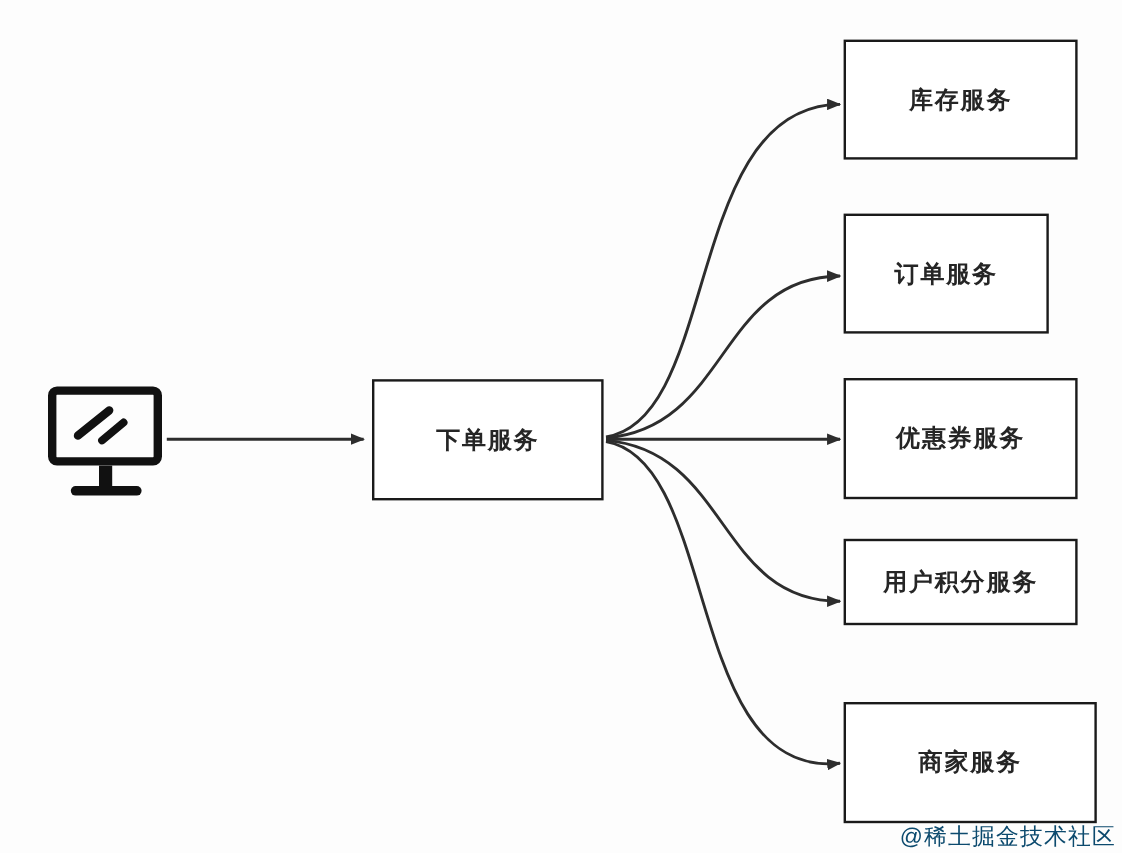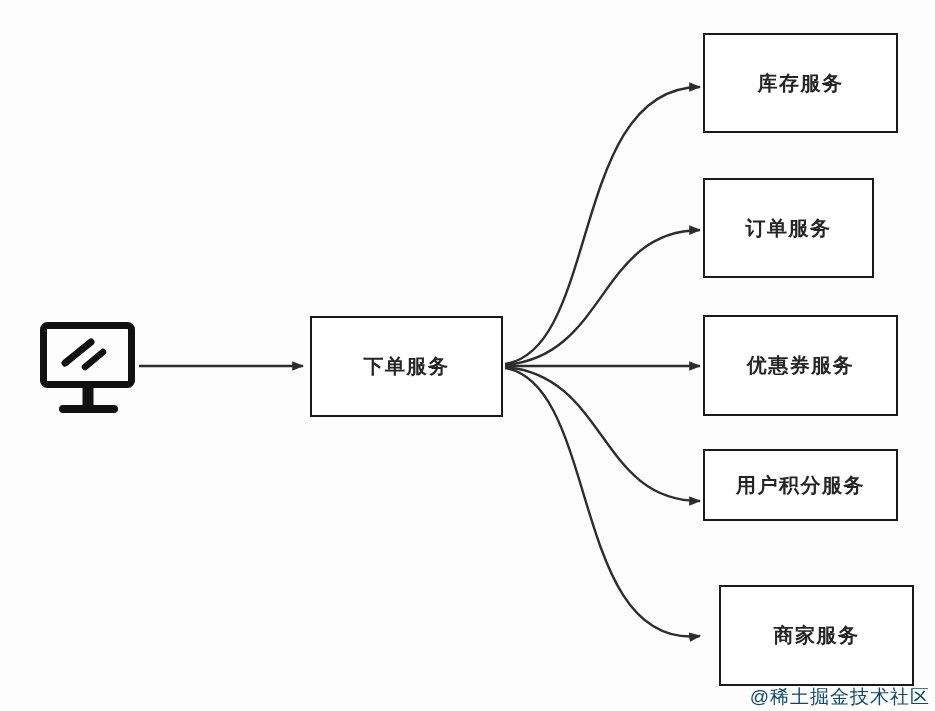--- a/index.html
+++ b/index.html
@@ -19,21 +19,21 @@
     display:flex; align-items:center; justify-content:center;
     font-size:20px; font-weight:bold; color:#252525;
     letter-spacing:1.5px;
     text-align:center;
   }
   .node-source { left:310px; top:316px; width:193px; height:101px; }
   .node-t0 { left:703px; top:33px;  width:195px; height:100px; }
   .node-t1 { left:703px; top:178px; width:171px; height:100px;text-align:center; }
   .node-t2 { left:703px; top:315px; width:195px; height:101px; }
   .node-t3 { left:703px; top:449px; width:195px; height:72px; }
-  .node-t4 { left:703px; top:585px; width:195px; height:101px;margin-left:16px; }
+  .node-t4 { left:703px; top:585px; width:211px; height:101px; }
   .watermark {
     position:absolute; right:5px; bottom:1px;
     font-size:19px; color:#0c4a6e; letter-spacing:1px;
     user-select:none;
   }
 </style>
 </head>
 <body>
 
 <div class="canvas">

